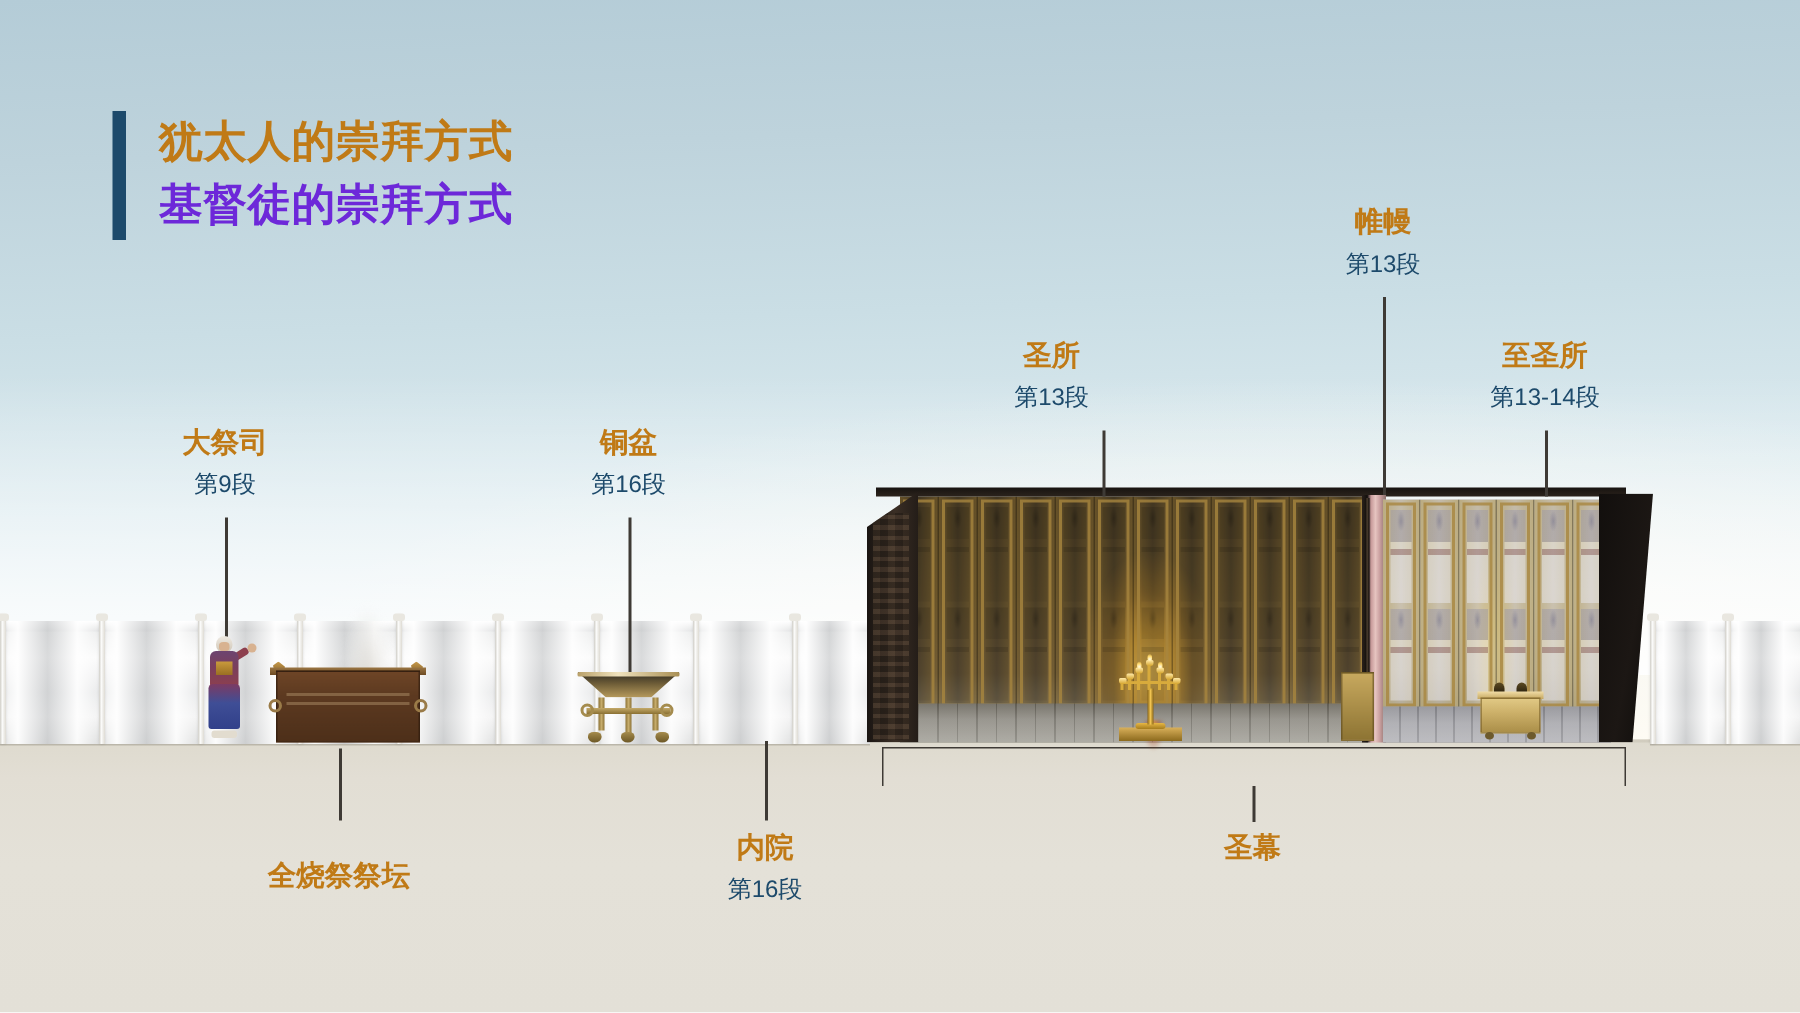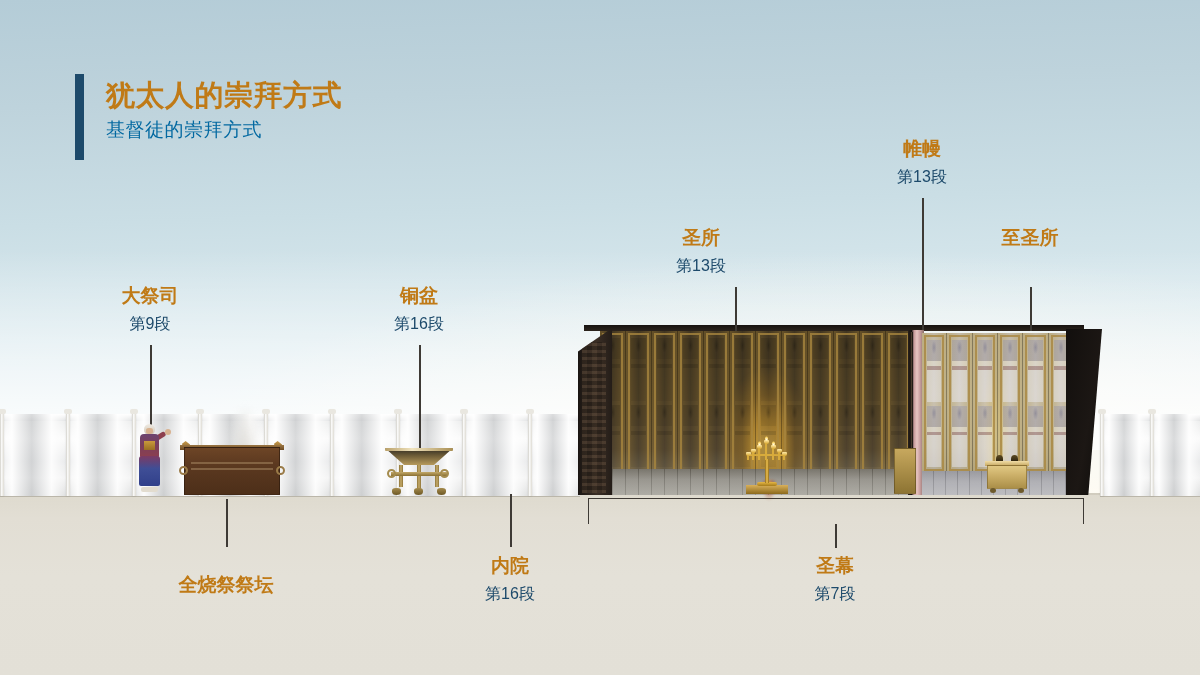--- a/index.html
+++ b/index.html
@@ -252,21 +252,21 @@
   .bs-bar  { position:absolute; left:6px; top:24px; width:56px; height:4px;
              background:linear-gradient(180deg,#c3a969,#8a7033); }
   .bs-ring { position:absolute; width:9px; height:9px; border:2px solid #a58c4e; border-radius:50%; top:21px; }
   .bs-foot { position:absolute; bottom:0; width:9px; height:7px;
              background:linear-gradient(180deg,#a58b4c,#6d5826); border-radius:40% 40% 50% 50%; }
 
   
   .title-wrap { position:absolute; left:75px; top:74px; display:flex; gap:22px; }
   .title-bar { width:9px; height:86px; background:#1d4a6b; }
   .title-l1 { font-size:29px; font-weight:bold; color:#c07a16; letter-spacing:.5px; line-height:1.45; }
-  .title-l2 { font-size:19px; font-weight:normal; color:#0369a1; letter-spacing:.5px; line-height:1.45; }
+  .title-l2 { font-size:29px; font-weight:bold; color:#6d28d9; letter-spacing:.5px; line-height:1.45; }
 
   
   .callout { position:absolute; text-align:center; }
   .co-name { font-size:19px; font-weight:bold; color:#c07a16; line-height:1.35; white-space:nowrap; }
   .co-ref  { font-size:16px; color:#1d4a6b; line-height:1.45; white-space:nowrap; margin-top:3px; }
   .lead { position:absolute; width:1.6px; background:#3e3a35; }
   .bracket {
     position:absolute; border:1.6px solid #3e3a35; border-top:none;
     transform:scaleY(-1);
   }
@@ -541,34 +541,34 @@
   <div class="lead" style="left:735px;top:287px;height:44px;"></div>
 
   <div class="callout" style="left:840px;top:136px;width:164px;">
     <div class="co-name">帷幔</div>
     <div class="co-ref">第13段</div>
   </div>
   <div class="lead" style="left:922px;top:198px;height:132px;"></div>
 
   <div class="callout" style="left:948px;top:225px;width:164px;">
     <div class="co-name">至圣所</div>
+    <div class="co-ref">第13-14段</div>
   </div>
   <div class="lead" style="left:1030px;top:287px;height:44px;"></div>
 
   <div class="lead" style="left:226px;top:499px;height:48px;"></div>
   <div class="callout" style="left:144px;top:572px;width:164px;">
     <div class="co-name">全烧祭祭坛</div>
   </div>
 
   <div class="lead" style="left:510px;top:494px;height:53px;"></div>
   <div class="callout" style="left:428px;top:553px;width:164px;">
     <div class="co-name">内院</div>
     <div class="co-ref">第16段</div>
   </div>
 
   <div class="bracket" style="left:588px;top:498px;width:496px;height:26px;"></div>
   <div class="lead" style="left:835px;top:524px;height:24px;"></div>
   <div class="callout" style="left:753px;top:553px;width:164px;">
     <div class="co-name">圣幕</div>
-    <div class="co-ref">第7段</div>
   </div>
 
 </div>
 
 </body></html>

